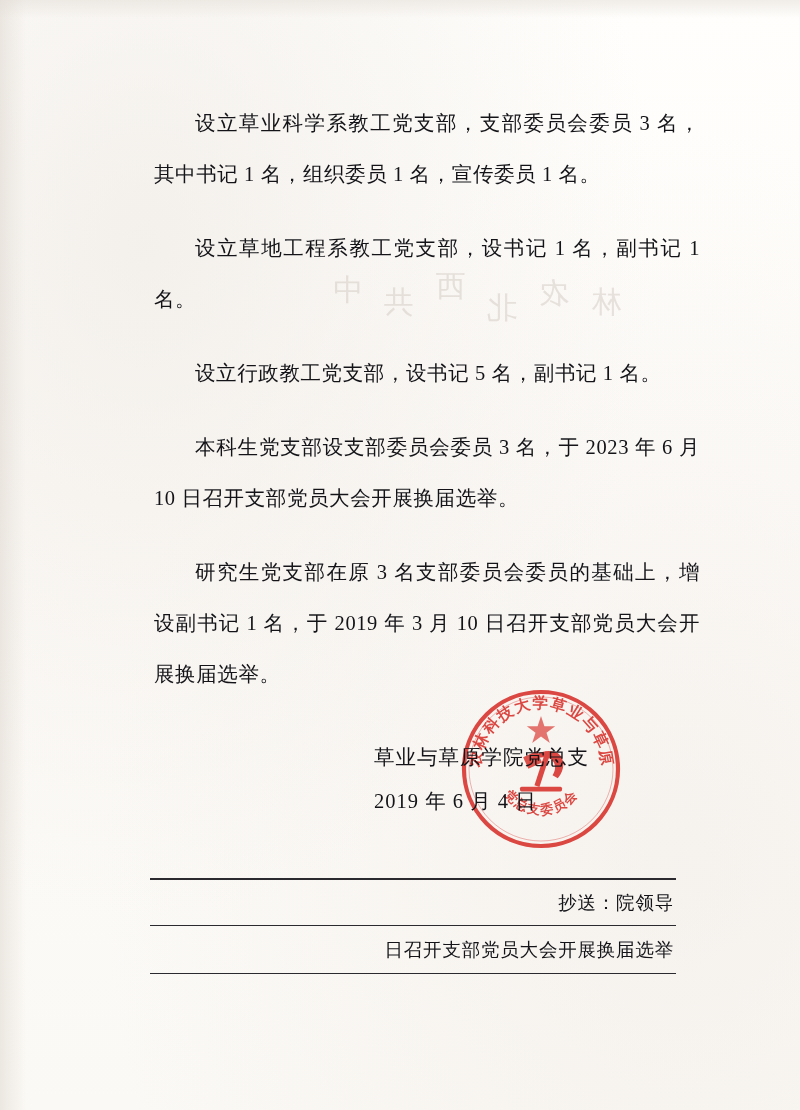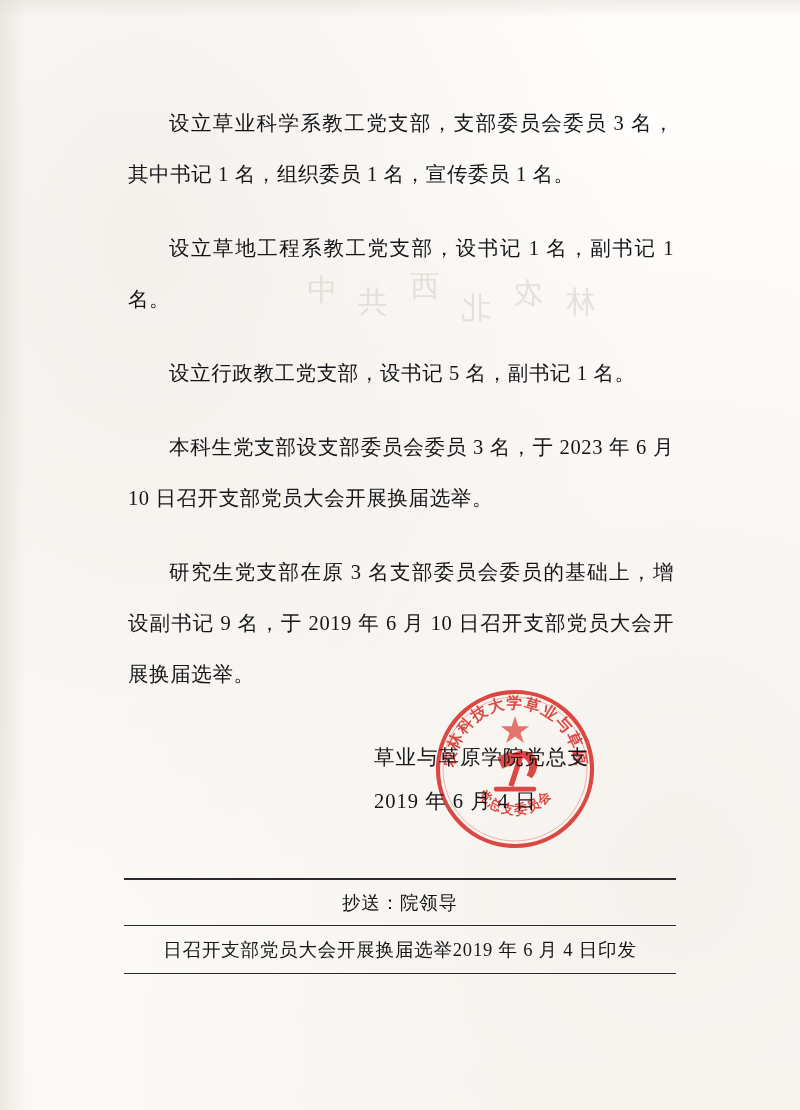--- a/index.html
+++ b/index.html
@@ -31,20 +31,21 @@
   }
   .scan-edge-top {
     position: absolute;
     top: 0; left: 0; height: 18px; width: 100%;
     background: linear-gradient(180deg, rgba(226,220,212,0.5), rgba(253,252,250,0));
   }
 
   .page {
     position: absolute;
     inset: 0;
+    margin-left: 26px;
   }
 
   .body-text {
     position: absolute;
     left: 128px;
     top: 98px;
     width: 546px;
   }
 
   p.para {
@@ -89,21 +90,21 @@
     top: 878px;
   }
   .rule {
     height: 1.6px;
     background: #2b2b2f;
     width: 100%;
   }
   .rule.thin { height: 1.2px; }
   .footer-row {
     display: flex;
-    justify-content: center;
+    justify-content: flex-end;
     align-items: baseline;
     font-size: 18.5px;
     letter-spacing: 0.8px;
     padding: 11px 2px 11px 2px;
     color: #141418;
   }
   .footer-row.single { padding: 10px 2px 10px 2px; }
   .footer-left { white-space: nowrap; }
   .footer-right { white-space: nowrap; }
 
@@ -138,21 +139,21 @@
   <span class="ghost g3">西</span>
   <span class="ghost g4">北</span>
   <span class="ghost g5">农</span>
   <span class="ghost g6">林</span>
 
   <div class="body-text">
     <p class="para">设立草业科学系教工党支部，支部委员会委员 3 名，其中书记 1 名，组织委员 1 名，宣传委员 1 名。</p>
     <p class="para">设立草地工程系教工党支部，设书记 1 名，副书记 1 名。</p>
     <p class="para">设立行政教工党支部，设书记 5 名，副书记 1 名。</p>
     <p class="para">本科生党支部设支部委员会委员 3 名，于 2023 年 6 月 10 日召开支部党员大会开展换届选举。</p>
-    <p class="para">研究生党支部在原 3 名支部委员会委员的基础上，增设副书记 9 名，于 2019 年 6 月 10 日召开支部党员大会开展换届选举。</p>
+    <p class="para">研究生党支部在原 3 名支部委员会委员的基础上，增设副书记 1 名，于 2019 年 3 月 10 日召开支部党员大会开展换届选举。</p>
   </div>
 
   <div class="seal">
     <svg width="166" height="166" viewBox="0 0 166 166" xmlns="http://www.w3.org/2000/svg">
       <defs>
         <path id="sealArcTop" d="M 22,83 A 61,61 0 0 1 144,83" fill="none"></path>
         <path id="sealArcBottom" d="M 38,83 A 45,45 0 0 0 128,83" fill="none"></path>
       </defs>
       <g opacity="0.88">
         <circle cx="83" cy="83" r="77" fill="none" stroke="#d8302a" stroke-width="4.2"></circle>
@@ -182,18 +183,17 @@
   </div>
 
   <div class="footer">
     <div class="rule"></div>
     <div class="footer-row single">
       <span class="footer-left">抄送：院领导</span>
     </div>
     <div class="rule thin"></div>
     <div class="footer-row">
       <span class="footer-left">日召开支部党员大会开展换届选举</span>
-      <span class="footer-right">2019 年 6 月 4 日印发</span>
     </div>
     <div class="rule"></div>
   </div>
 
 </div>
 
 </body></html>

